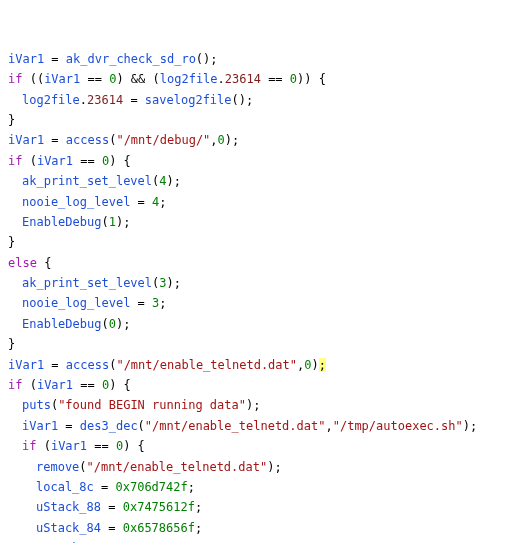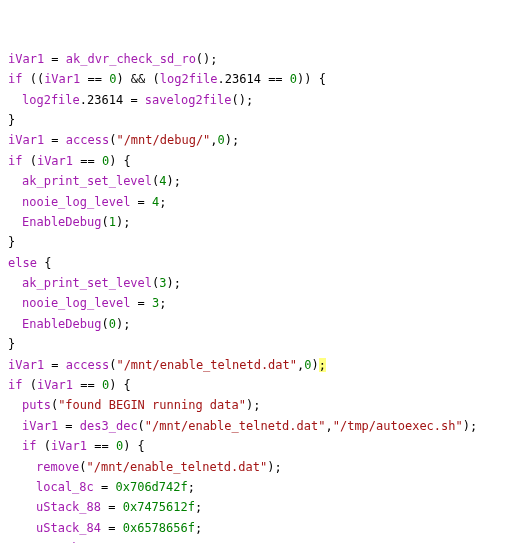--- a/index.html
+++ b/index.html
@@ -1,18 +1,18 @@
 <!DOCTYPE html>
 <html><head>
 <meta charset="utf-8">
 <style>
 body{margin:0;padding:8px;background:#fff;font-family:Consolas,Monaco,monospace;font-size:12px;line-height:1.7;white-space:pre}
-.t{color:#a21caf}
+.t{color:#1d4ed8}
 .k{color:#a21caf}
-.n{color:#000000}
+.n{color:#7f1d1d}
 .o{color:#000}
 .num{color:#008000}
 .s{color:#a31515}
 .hl{background:#ffff80}
 .ind1{padding-left:14px}
 .ind2{padding-left:28px}
 </style>
 </head>
 <body>
 

